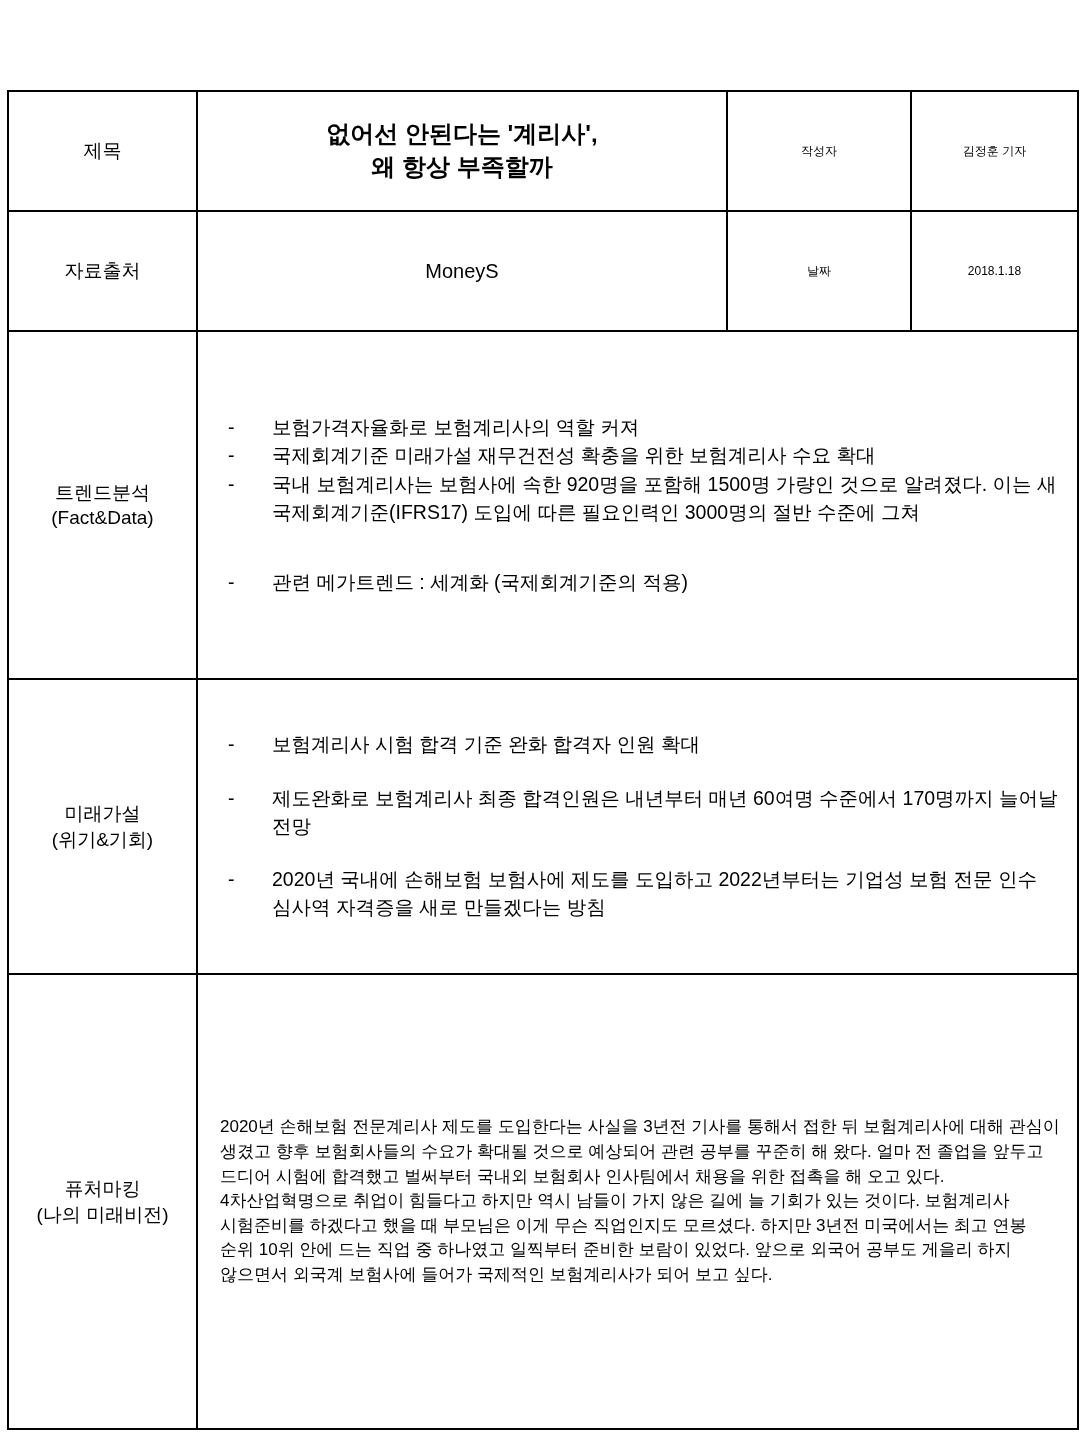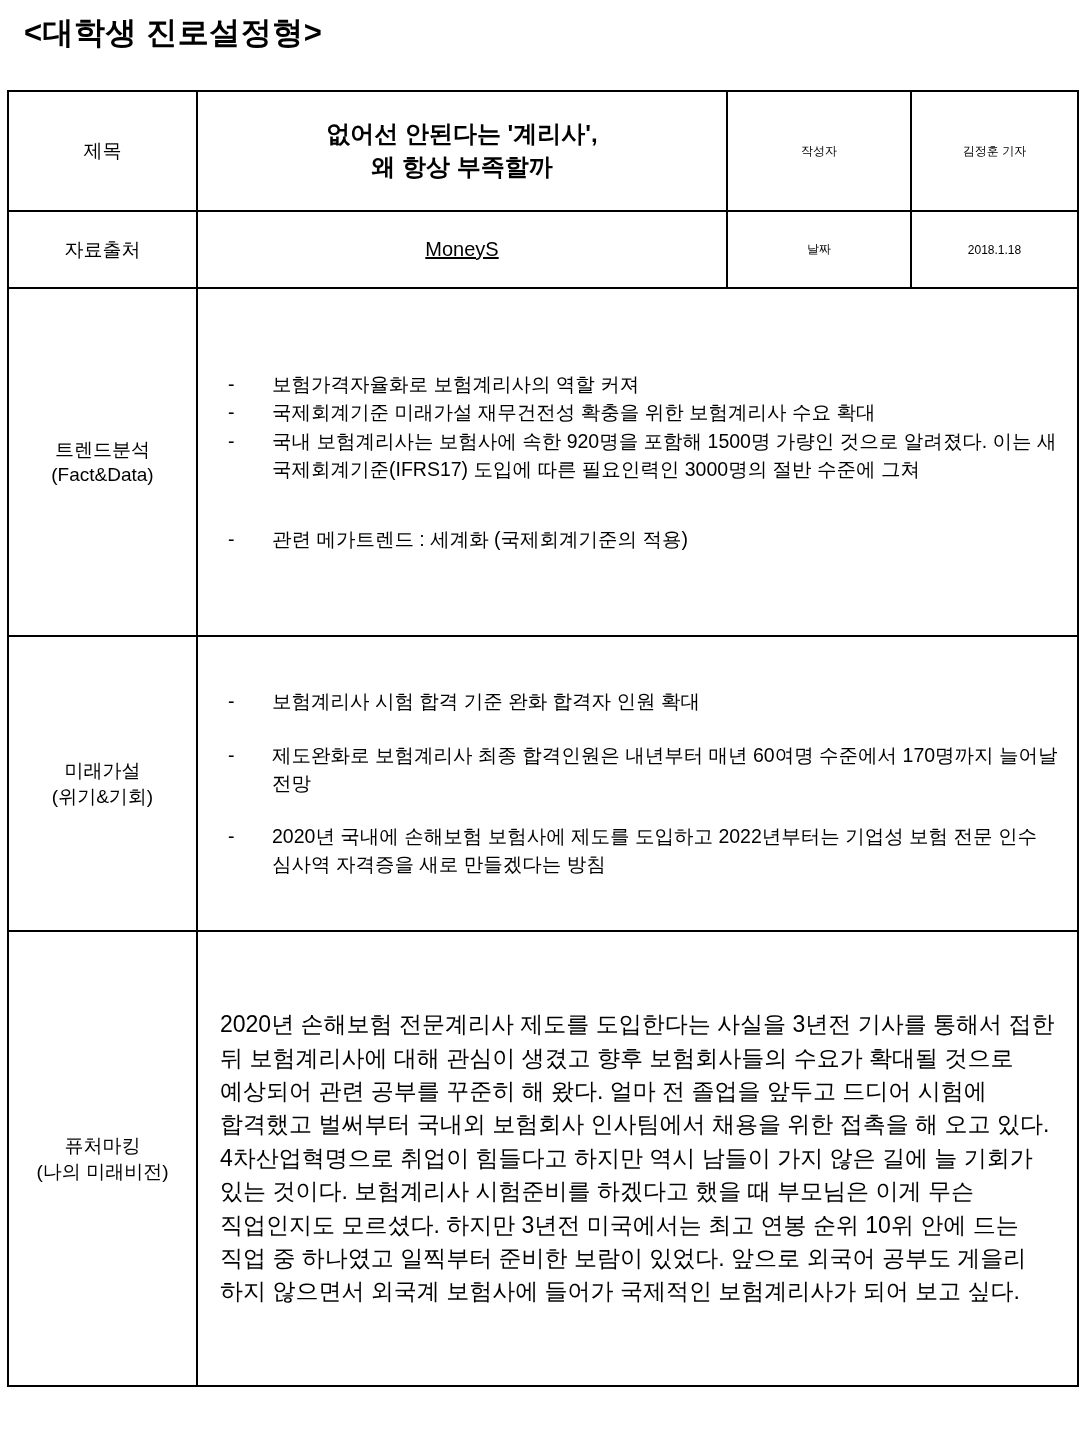--- a/index.html
+++ b/index.html
@@ -41,21 +41,21 @@
     border: 2.2px solid #000000;
     vertical-align: middle;
     padding: 0;
   }
   .col-label   { width: 189px; }
   .col-main    { width: 530px; }
   .col-subkey  { width: 184px; }
   .col-subval  { width: 167px; }
 
   .row-head     { height: 120px; }
-  .row-source   { height: 77px; }
+  .row-source   { height: 120px; }
   .row-trend    { height: 348px; }
   .row-future   { height: 295px; }
   .row-marking  { height: 455px; }
 
   .label-cell {
     text-align: center;
     font-size: 19px;
     line-height: 1.34;
     white-space: pre-line;
   }
@@ -67,21 +67,20 @@
     white-space: pre-line;
     padding: 4px 10px;
   }
   .center-cell {
     text-align: center;
     font-size: 12px;
   }
   .source-cell {
     text-align: center;
     font-size: 20px;
-    text-decoration: underline;
   }
 
   .body-cell {
     vertical-align: middle;
     padding: 0;
   }
   .bullets {
     padding: 4px 14px 4px 30px;
   }
   .bullet {
@@ -100,32 +99,31 @@
     flex: 1 1 auto;
     text-align: left;
     word-break: keep-all;
   }
   .bullets.trend .bullet + .bullet { margin-top: 1px; }
   .bullets.trend .bullet.spaced { margin-top: 42px; }
   .bullets.future .bullet + .bullet { margin-top: 26px; }
 
   .para {
     padding: 4px 16px 4px 22px;
-    font-size: 23px;
+    font-size: 17px;
     line-height: 1.45;
     text-align: left;
     word-break: keep-all;
   }
 </style>
 </head>
 <body>
 
 <div class="page">
 
-  <div class="doc-title">&lt;대학생 진로설정형&gt;</div>
 
   <table class="sheet">
     <colgroup>
       <col class="col-label">
       <col class="col-main">
       <col class="col-subkey">
       <col class="col-subval">
     </colgroup>
     <tbody>
 

